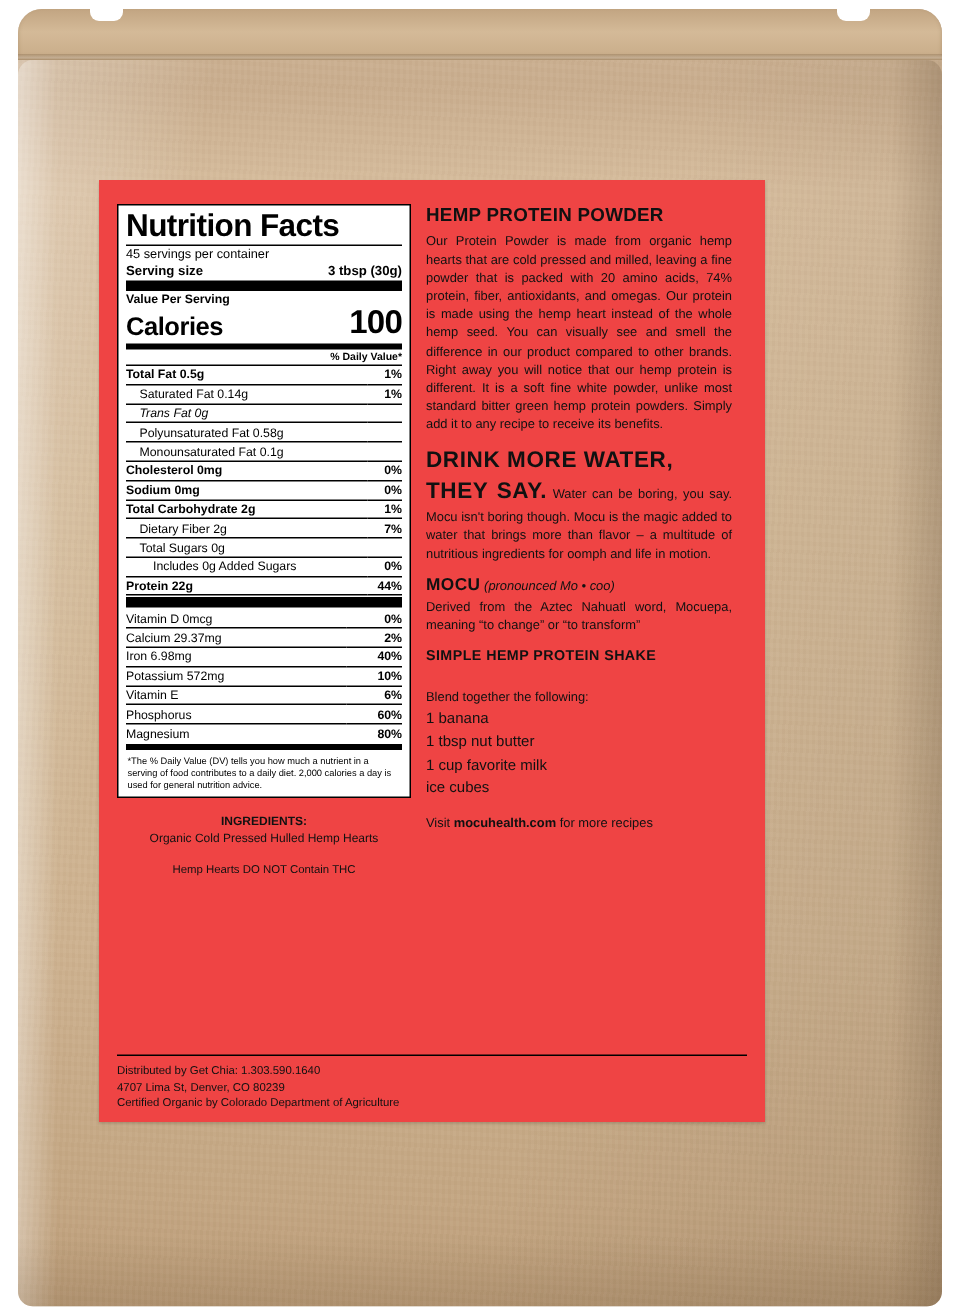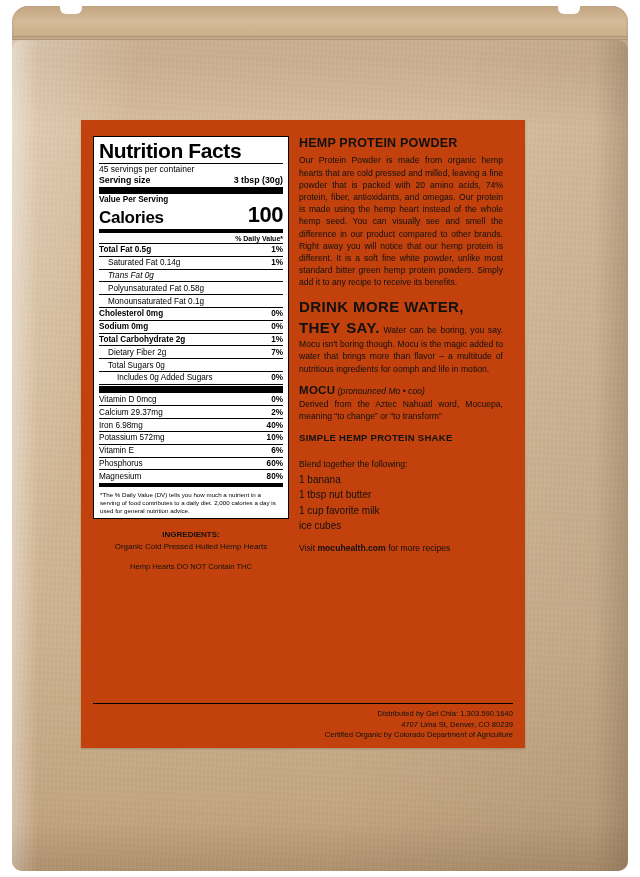--- a/index.html
+++ b/index.html
@@ -65,23 +65,23 @@
     border-radius: 16px 16px 10px 10px;
     opacity: .35;
     background-image:
       repeating-linear-gradient(92deg, rgba(255,255,255,0.08) 0 2px, rgba(0,0,0,0.015) 2px 4px),
       repeating-linear-gradient(3deg, rgba(0,0,0,0.02) 0 3px, rgba(255,255,255,0.05) 3px 6px);
   }
 
   
   .label {
     position: absolute;
-    left: 81px; top: 120px;
+    left: 66px; top: 120px;
     width: 444px; height: 628px;
-    background: #c2410c;
+    background: #ef4444;
     box-shadow: 0 1px 2px rgba(0,0,0,0.18);
   }
   .label-inner {
     position: absolute;
     left: 12px; top: 16px; right: 12px; bottom: 10px;
   }
   .cols {
     display: flex;
     gap: 10px;
   }
@@ -184,21 +184,21 @@
   }
   .visit { font-size: 8.6px; margin-top: 9px; }
   .visit b { font-weight: 700; }
 
   
   .label-footer {
     position: absolute;
     left: 12px; right: 12px; bottom: 8px;
     border-top: 1px solid #000;
     padding-top: 5px;
-    text-align: right;
+    text-align: left;
     font-size: 7.6px;
     line-height: 1.35;
     color: #111;
   }
 </style>
 </head>
 <body>
 
 <div id="stage">
 
@@ -274,20 +274,24 @@
                     <td class="val">7%</td>
                   </tr>
                   <tr>
                     <td class="ind1">Total Sugars 0g</td>
                     <td class="val"></td>
                   </tr>
                   <tr>
                     <td class="ind2">Includes 0g Added Sugars</td>
                     <td class="val">0%</td>
                   </tr>
+                  <tr>
+                    <td class="b">Protein 22g</td>
+                    <td class="val">44%</td>
+                  </tr>
                 </tbody>
             </table>
             <div class="rule-thick"></div>
             <table class="nutri">
               <tbody id="vit-rows">
                   <tr>
                     <td>Vitamin D 0mcg</td>
                     <td class="val">0%</td>
                   </tr>
                   <tr>

